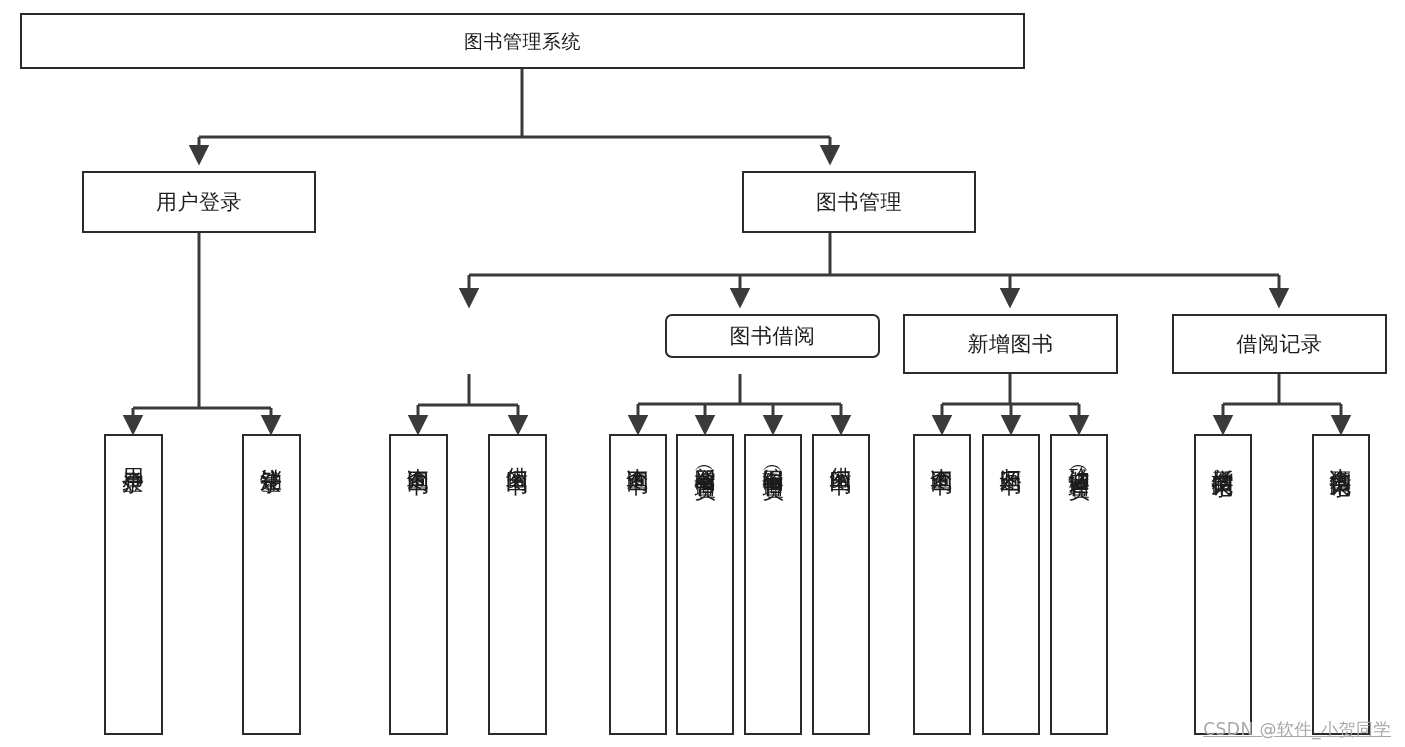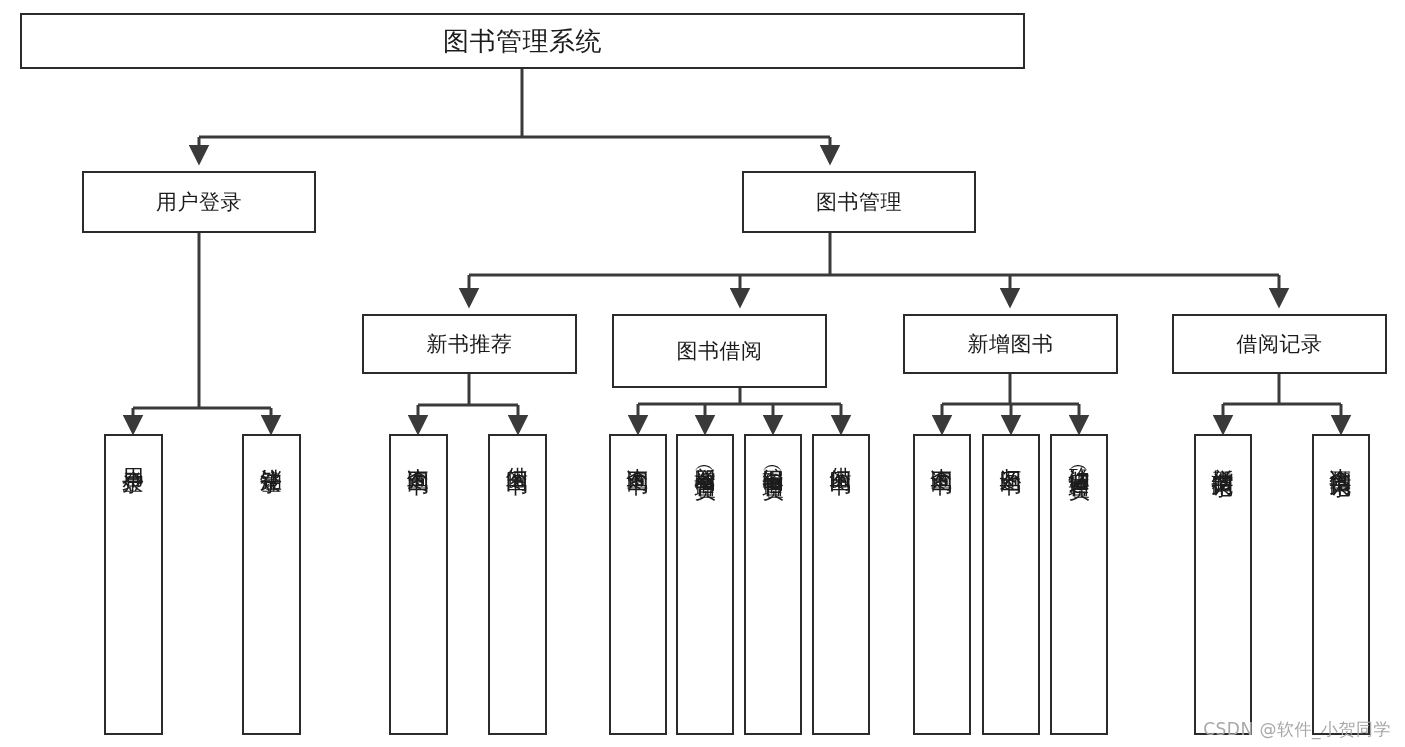--- a/index.html
+++ b/index.html
@@ -41,21 +41,21 @@
     text-align: center;
     line-height: 1.18;
     white-space: nowrap;
   }
   
   .node.horiz .node-label {
     font-size: 21px;
     letter-spacing: 0.5px;
   }
   .node.root .node-label {
-    font-size: 26px;
+    font-size: 19px;
   }
   
   .node.vert {
     align-items: flex-start;
     padding-top: 14px;
   }
   .node.vert .node-label {
     writing-mode: vertical-rl;
     text-orientation: upright;
     font-size: 22px;
@@ -68,20 +68,21 @@
   }
   .watermark {
     position: absolute;
     right: 14px;
     bottom: 6px;
     font-size: 17px;
     color: #a8a8a8;
     letter-spacing: 0.5px;
     white-space: nowrap;
     user-select: none;
+    text-decoration: underline;
   }
 </style>
 </head>
 <body>
 
 <div id="diagram-root">
 
   <svg id="edges-layer" viewBox="0 0 1405 747" width="1405" height="747">
     <defs>
       <marker id="arrow" viewBox="0 0 12 12" refX="10" refY="6" markerWidth="7" markerHeight="7" orient="auto-start-reverse">
@@ -136,24 +137,21 @@
     <span class="node-label">图书管理系统</span>
   </div>
 
   <div class="node horiz" style="left:82px; top:171px; width:234px; height:62px;">
     <span class="node-label">用户登录</span>
   </div>
   <div class="node horiz" style="left:712px; top:171px; width:234px; height:62px;margin-left:30px;">
     <span class="node-label">图书管理</span>
   </div>
 
-  <div class="node horiz" style="left:362px; top:314px; width:215px; height:60px;">
-    <span class="node-label">新书推荐</span>
-  </div>
-  <div class="node horiz" style="left:612px; top:314px; width:215px; height:74px;">
+  <div class="node horiz" style="left:665px; top:314px; width:215px; height:44px;border-radius:7px;">
     <span class="node-label">图书借阅</span>
   </div>
   <div class="node horiz" style="left:903px; top:314px; width:215px; height:60px;">
     <span class="node-label">新增图书</span>
   </div>
   <div class="node horiz" style="left:1172px; top:314px; width:215px; height:60px;font-family:Liberation Serif, serif;">
     <span class="node-label">借阅记录</span>
   </div>
 
   <div class="node vert" style="left:104px; top:434px; width:59px; height:301px;">

